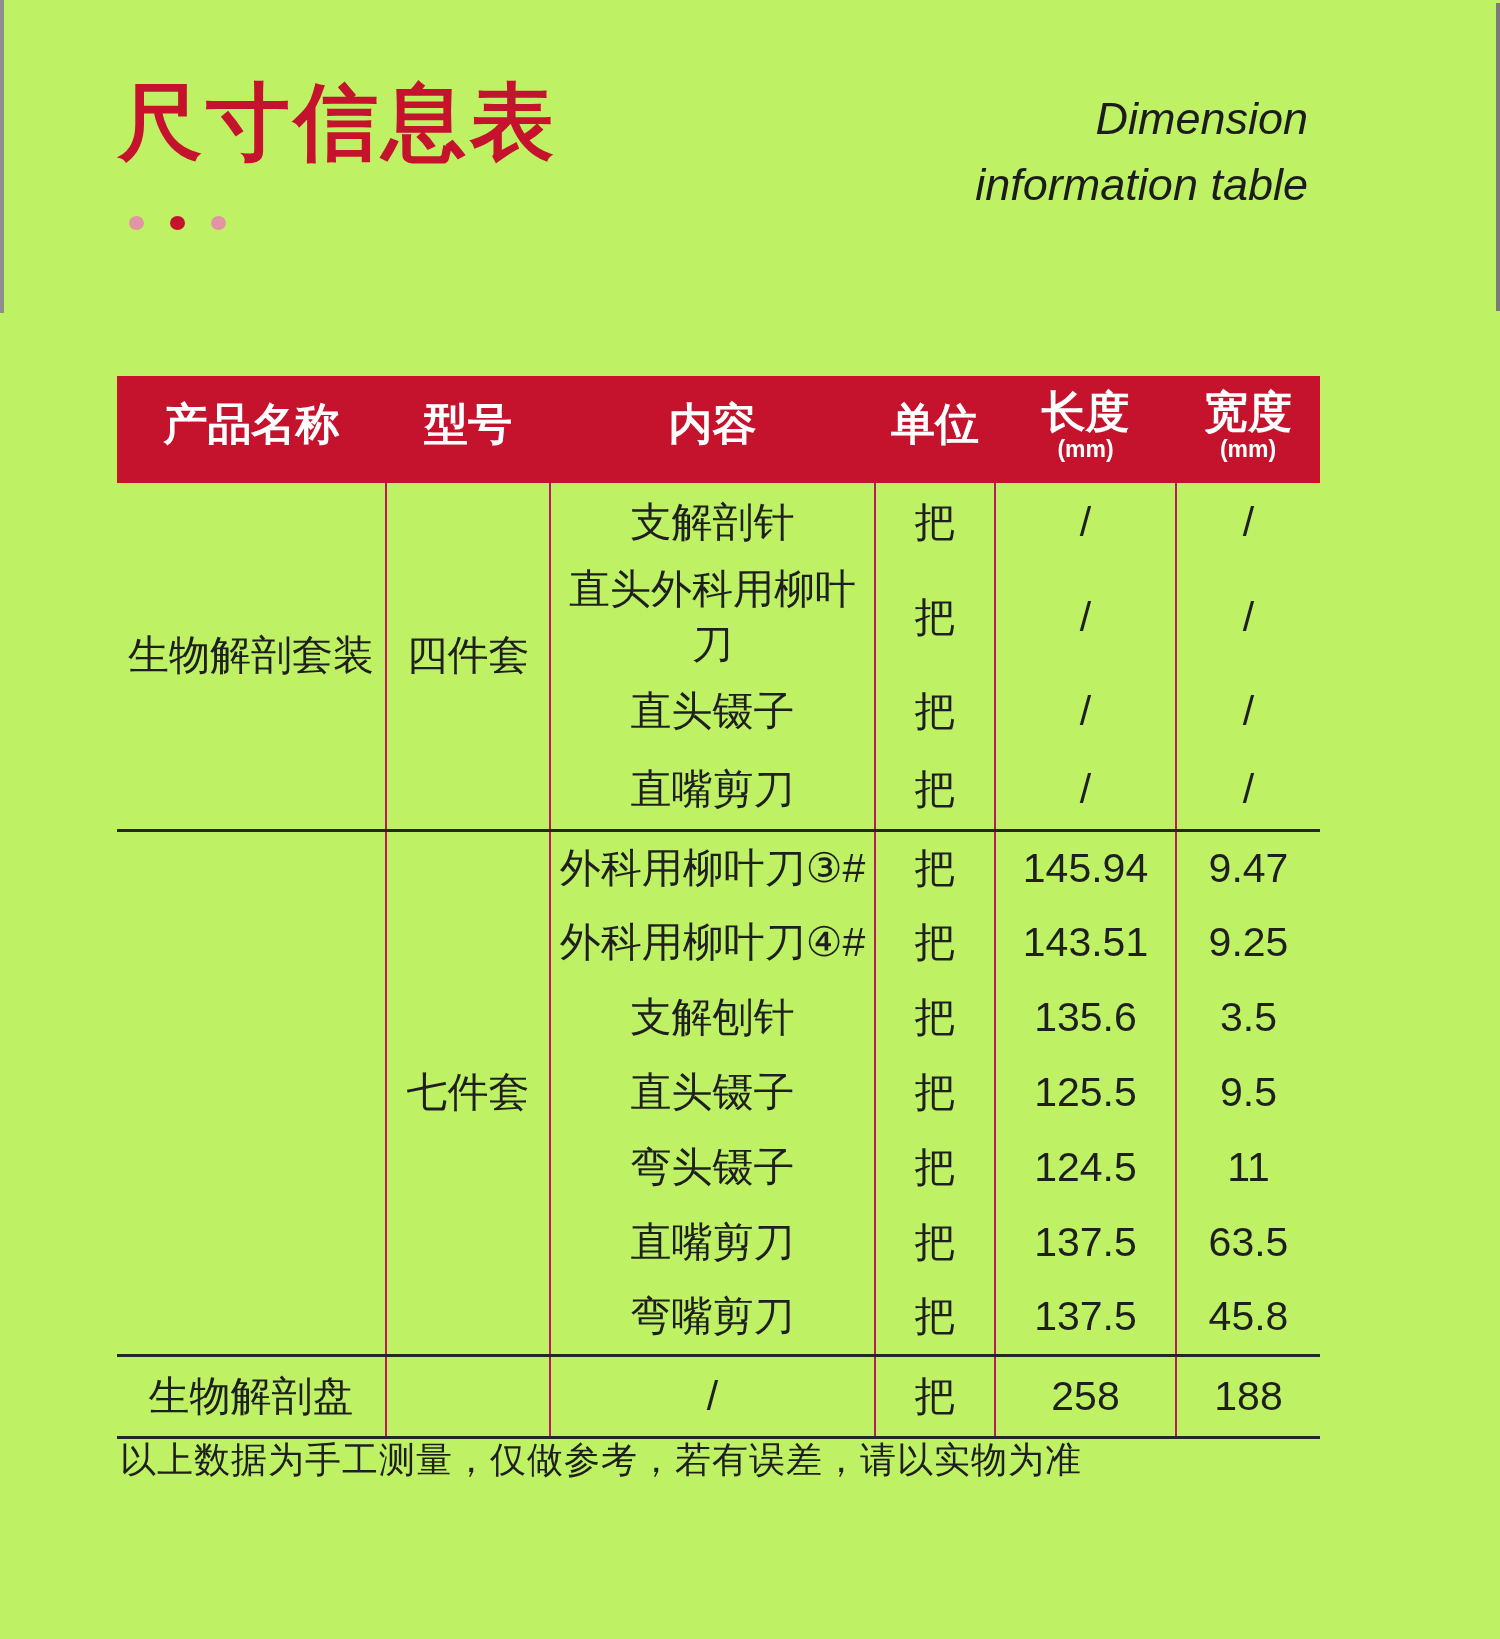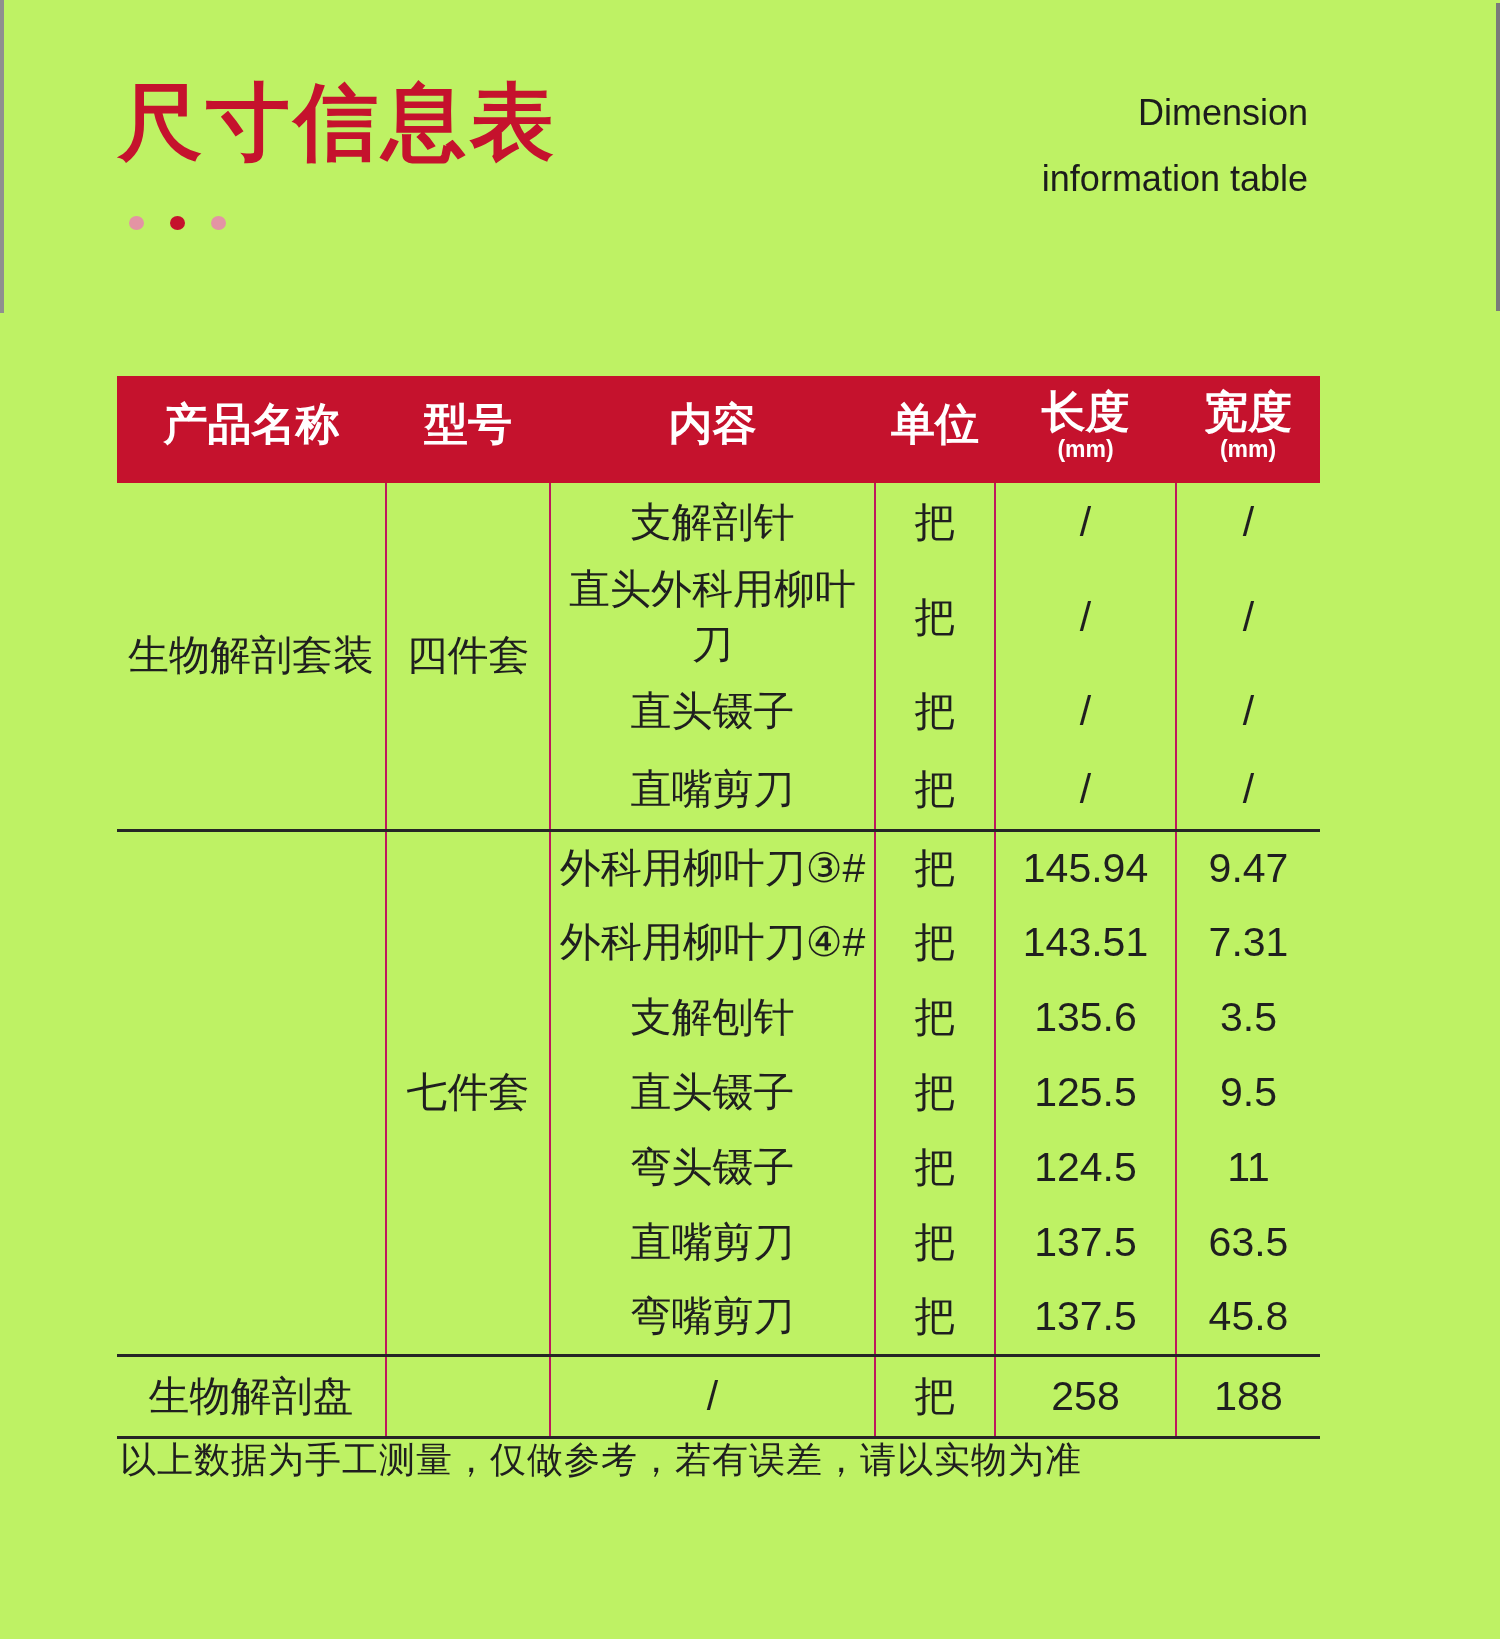--- a/index.html
+++ b/index.html
@@ -11,22 +11,22 @@
   .edge-left  { position:absolute; left:0;  top:0; width:4px; height:313px; background:#8f8f8f; }
   .edge-right { position:absolute; right:0; top:3px; width:4px; height:308px; background:#7a7a7a; }
 
   
   .title-cn { position:absolute; left:118px; top:66px; font-size:84px; font-weight:bold;
               letter-spacing:4px; color:#c5122d; }
   .title-dots { position:absolute; left:129px; top:216px; display:flex; gap:26px; }
   .title-dots span { width:15px; height:14px; border-radius:50%; display:block; }
   .dot-light { background:#e394a4; }
   .dot-dark  { background:#c5122d; }
-  .title-en { position:absolute; right:192px; top:80px; text-align:right;
-              font-size:36px; line-height:66px; color:#1c1c1c; }
+  .title-en { position:absolute; right:192px; top:86px; text-align:right;
+              font-size:45px; line-height:66px; color:#1c1c1c;font-style:italic; }
 
   
   table.dim-table { position:absolute; left:117px; top:376px; width:1203px;
                     border-collapse:collapse; table-layout:fixed;
                     border-bottom:3px solid #262626; }
   thead th { background:#c5122d; color:#ffffff; font-weight:bold; font-size:44px;
              vertical-align:middle; padding-bottom:10px;margin-top:36px; }
   thead tr { height:107px; }
   th .th-main { line-height:1.1; }
   th .th-sub  { font-size:23px; font-weight:bold; line-height:1; margin-top:2px; }
@@ -131,21 +131,21 @@
         <td class="c2" rowspan="7">七件套</td>
         <td class="c3">外科用柳叶刀③#</td>
         <td class="c4">把</td>
         <td class="c5">145.94</td>
         <td class="c6">9.47</td>
       </tr>
       <tr>
         <td class="c3">外科用柳叶刀④#</td>
         <td class="c4">把</td>
         <td class="c5">143.51</td>
-        <td class="c6">7.31</td>
+        <td class="c6">9.25</td>
       </tr>
       <tr>
         <td class="c3">支解刨针</td>
         <td class="c4">把</td>
         <td class="c5">135.6</td>
         <td class="c6">3.5</td>
       </tr>
       <tr>
         <td class="c3">直头镊子</td>
         <td class="c4">把</td>

